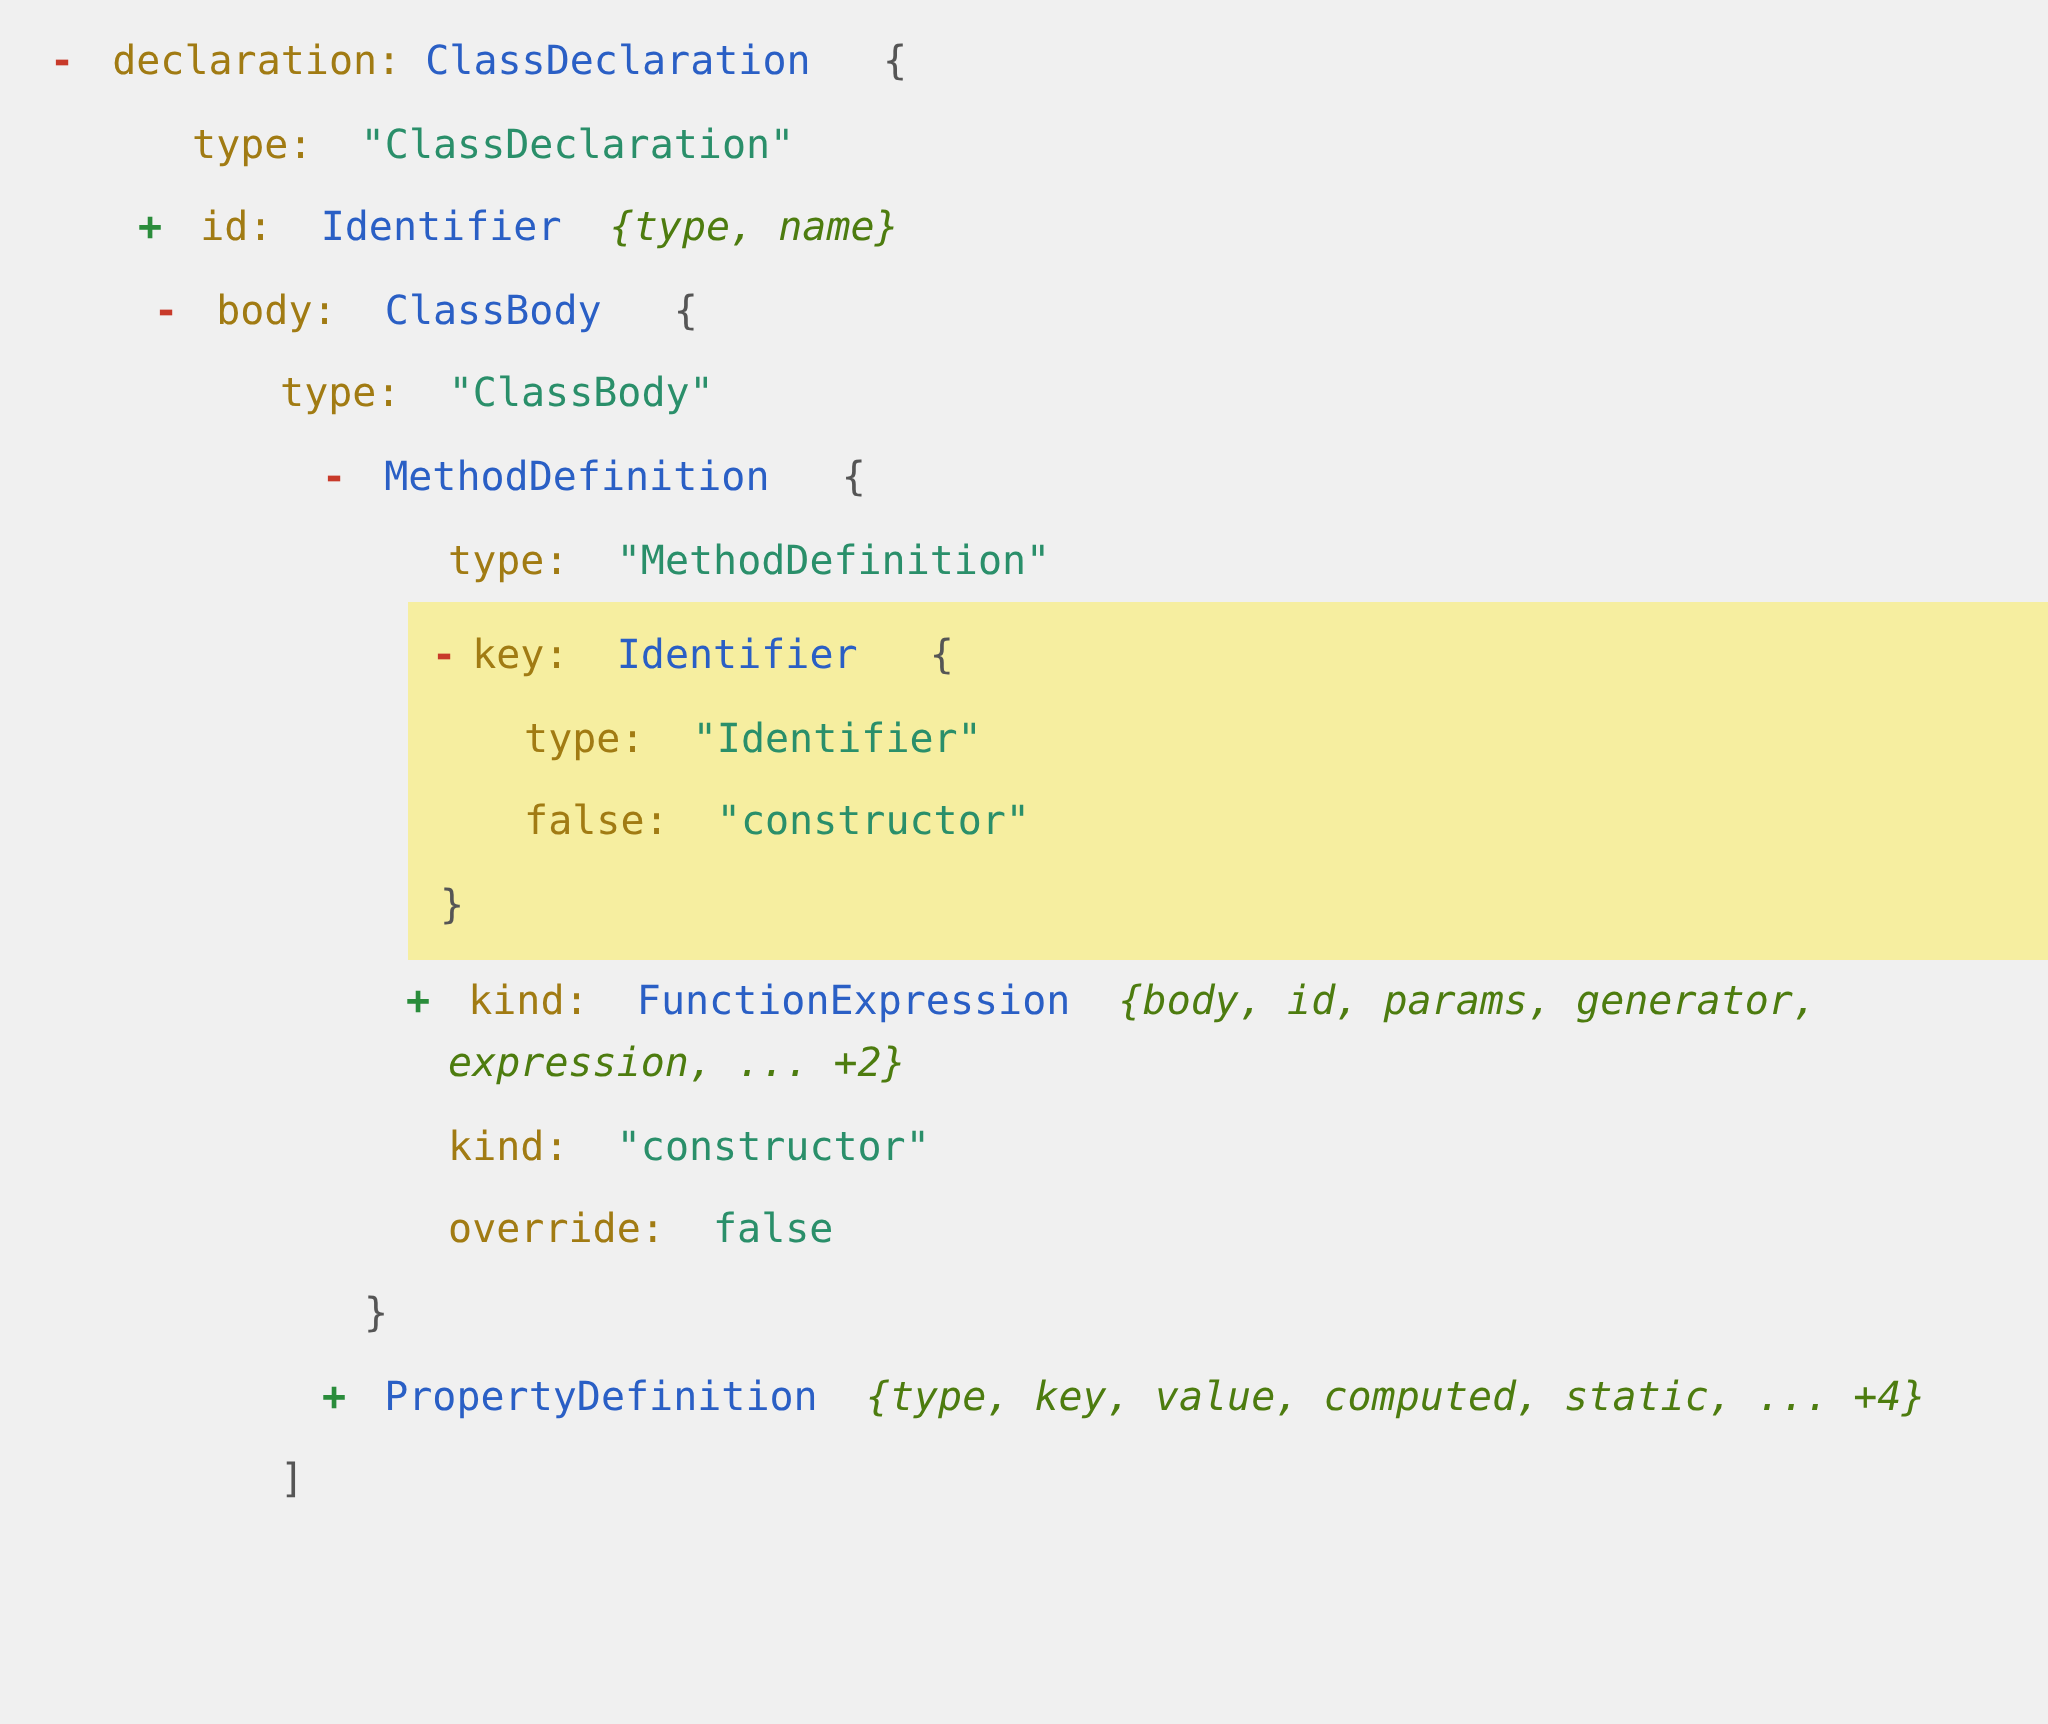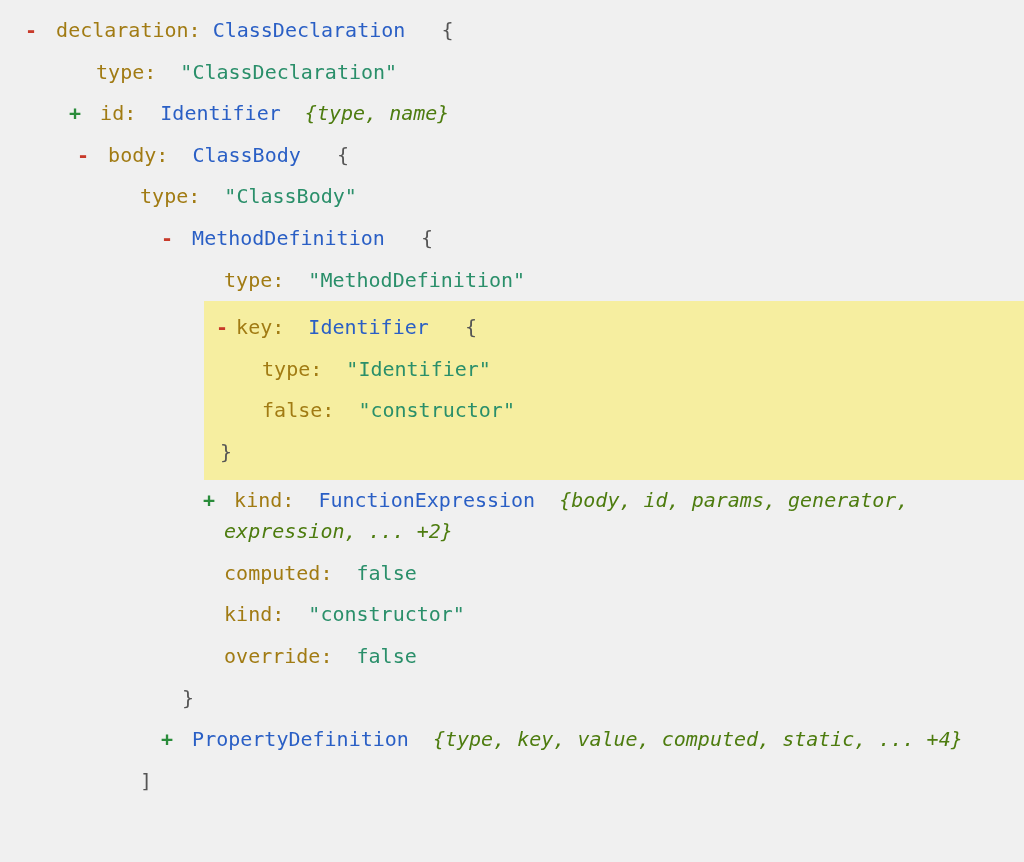--- a/index.html
+++ b/index.html
@@ -130,25 +130,20 @@
     <span class="toggle plus">+</span>
     <span class="key">kind</span><span class="key">:</span>
     <span>&nbsp;</span><span class="nodetype">FunctionExpression</span>
     <span>&nbsp;</span><span class="preview">{body, id, params, generator,</span>
   </span>
   <span class="line row" style="margin-top:-10px;">
     <span class="pad" style="width:212px"></span>
     <span class="preview">expression, ... +2}</span>
   </span>
 
-  <span class="line row">
-    <span class="pad" style="width:212px"></span>
-    <span class="key">computed</span><span class="key">:</span>
-    <span>&nbsp;</span><span class="boolval">false</span>
-  </span>
 
 
   <span class="line row">
     <span class="pad" style="width:212px"></span>
     <span class="key">kind</span><span class="key">:</span>
     <span>&nbsp;</span><span class="strval">"constructor"</span>
   </span>
 
   <span class="line row">
     <span class="pad" style="width:212px"></span>

